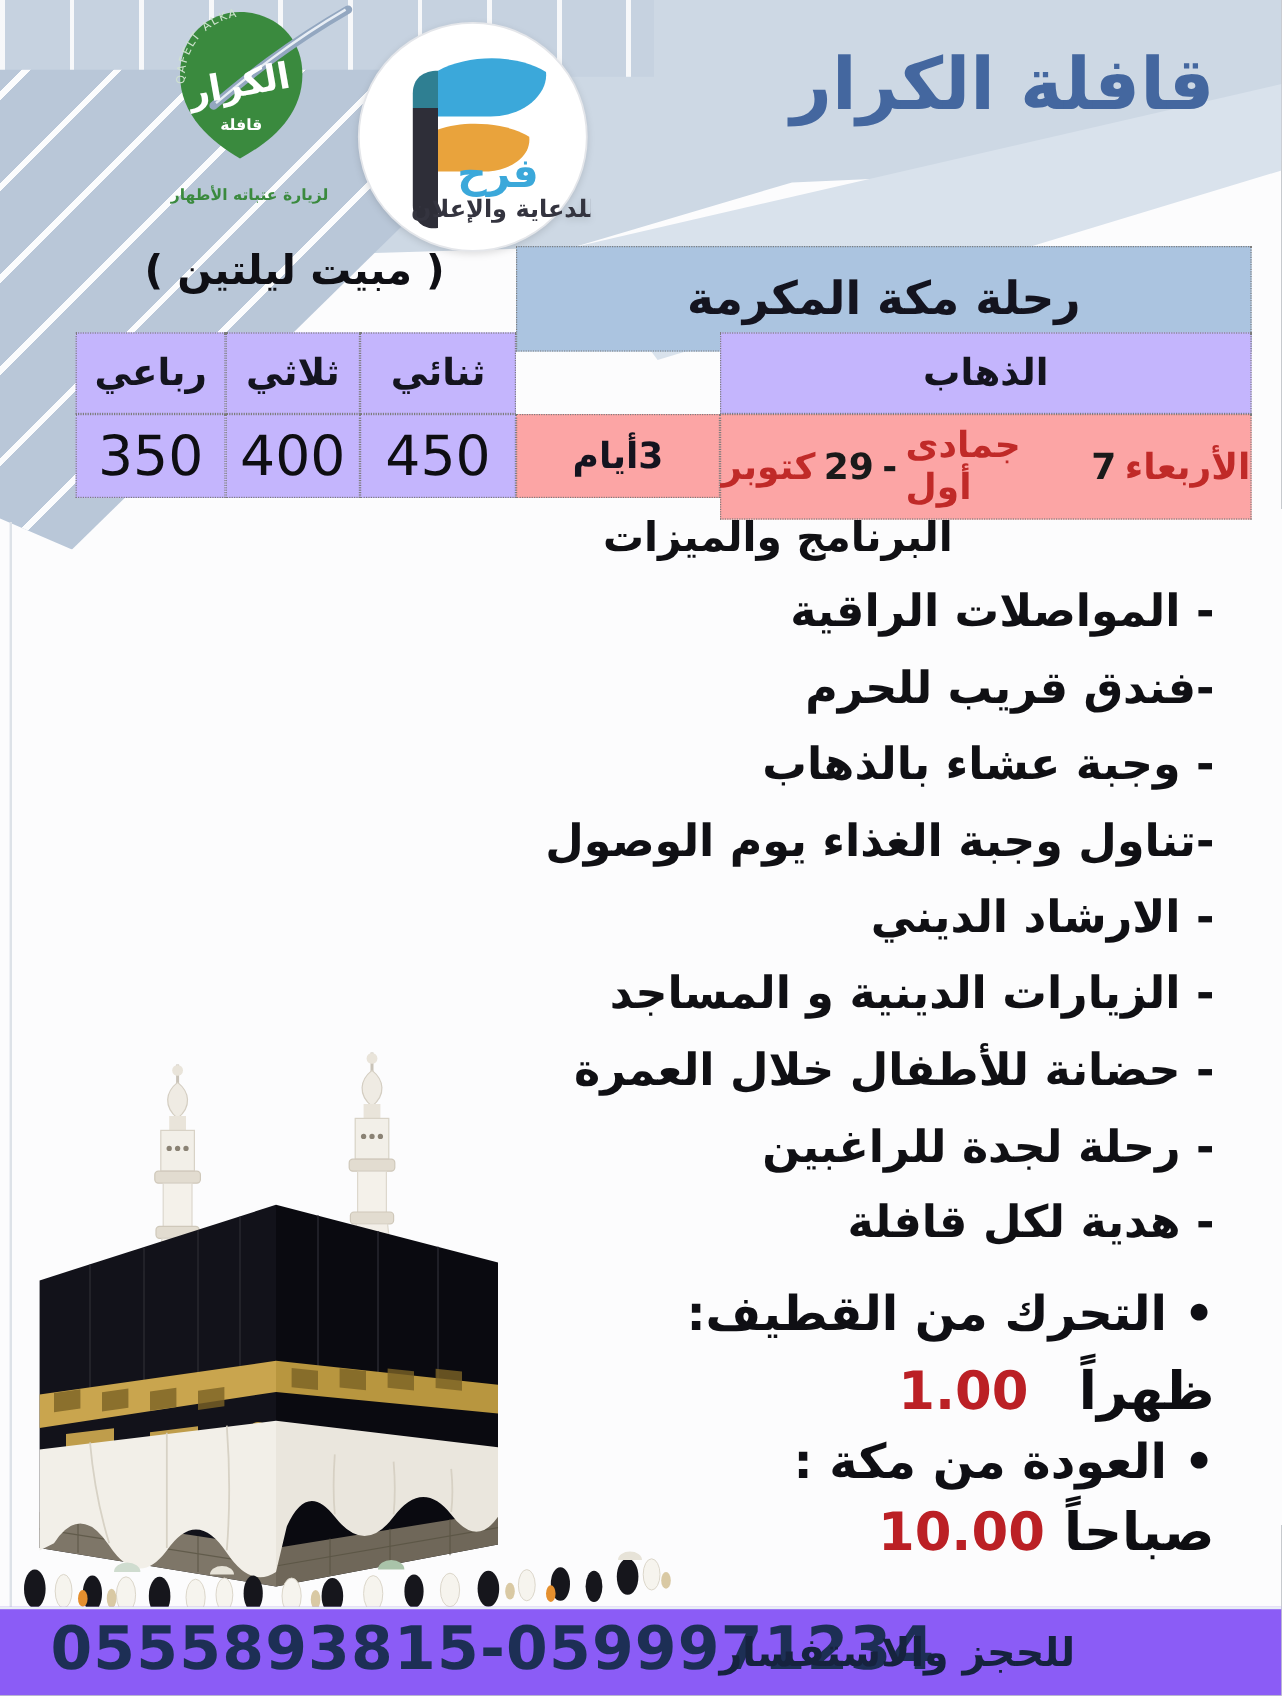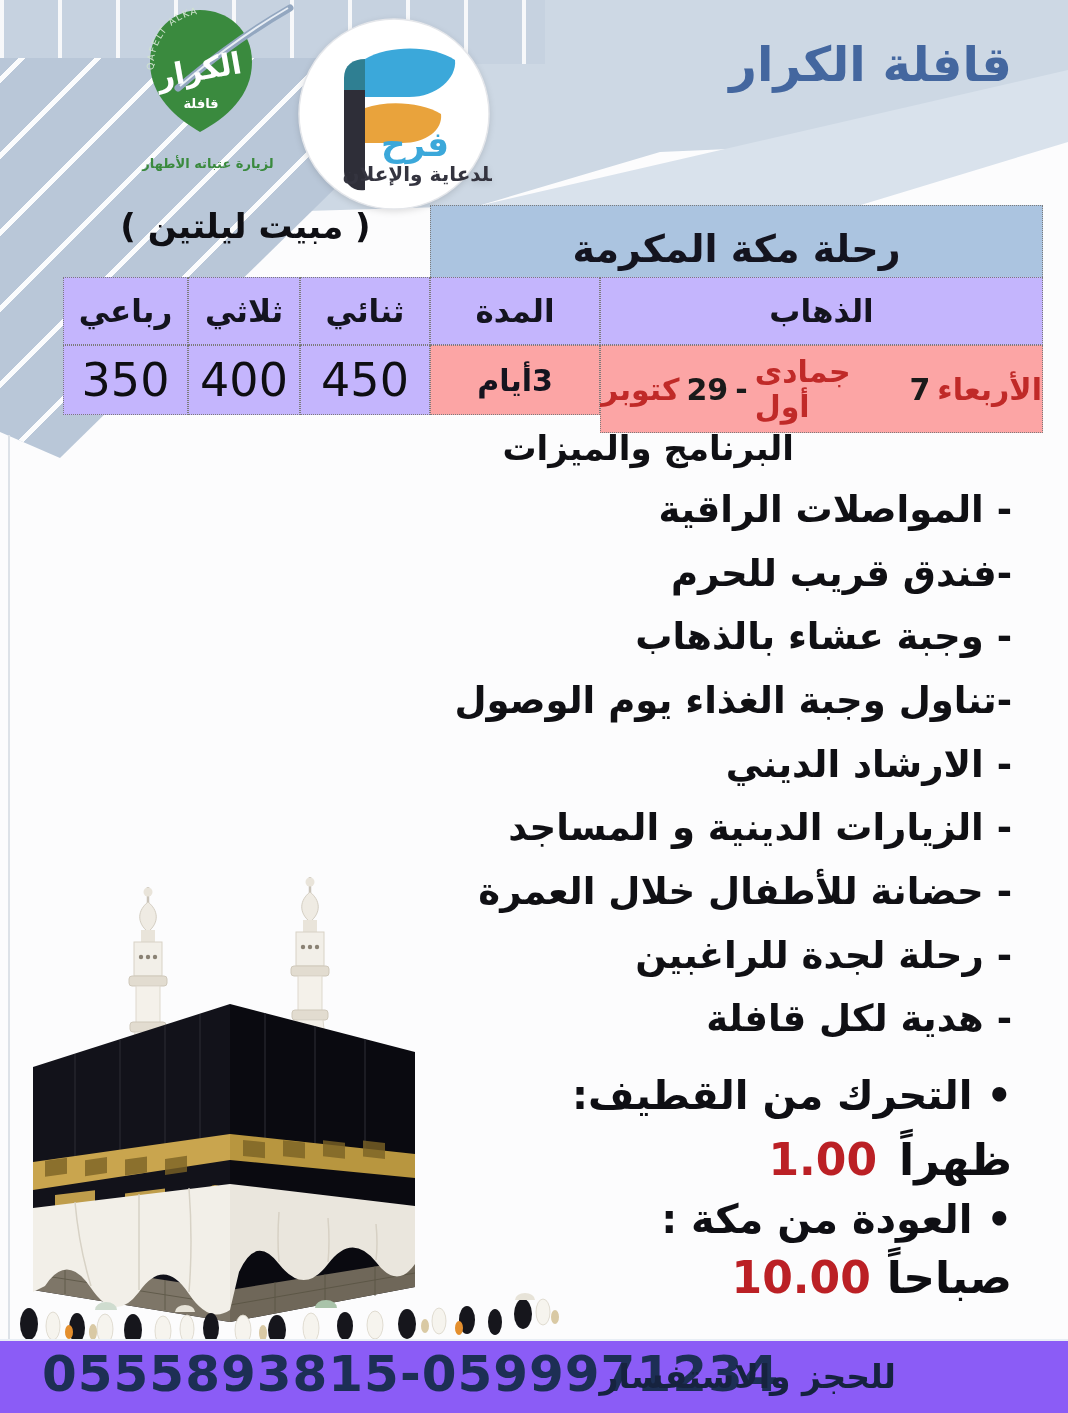--- a/index.html
+++ b/index.html
@@ -13,21 +13,21 @@
     clip-path:polygon(0 0,1068px 0,1068px 134px,660px 152px,478px 206px,0 220px);}
   .band-light{position:absolute;left:0;top:0;width:1068px;height:320px;background:#d9e2ec;
     clip-path:polygon(478px 206px,1068px 70px,1068px 142px,548px 300px);}
   .stripes-top{position:absolute;left:0;top:0;width:545px;height:64px;
     background:repeating-linear-gradient(90deg,rgba(255,255,255,.85) 0 4px,rgba(255,255,255,0) 4px 58px),#c6d2e0;}
   .stripes-diag{position:absolute;left:0;top:0;width:490px;height:465px;
     background:repeating-linear-gradient(135deg,rgba(255,255,255,.95) 0 5px,rgba(255,255,255,0) 5px 54px),#b9c7d8;
     clip-path:polygon(0 58px,468px 58px,60px 458px,0 432px);}
   .left-line{position:absolute;left:8px;top:435px;width:2px;height:905px;background:#dde2e8;}
   
-  .page-title{position:absolute;top:36px;right:56px;font-size:48px;font-weight:bold;color:#44679f;}
+  .page-title{position:absolute;top:36px;right:56px;font-size:60px;font-weight:bold;color:#44679f;}
   .alkarar-tagline{position:absolute;left:128px;top:140px;width:160px;text-align:center;
     font-size:13px;font-weight:bold;color:#3a8a3e;margin-top:16px;}
   
   .stay-note{position:absolute;left:63px;top:206px;width:365px;text-align:center;
     font-size:34px;font-weight:bold;color:#0f0f14;}
   
   .cell{position:absolute;box-sizing:border-box;border:1px dotted #7c7c7c;
     display:flex;align-items:center;justify-content:center;background:#c4b5fd;
     font-weight:bold;color:#14141f;}
   .cell.bluehead{background:#abc4e0;font-size:38px;}
@@ -89,21 +89,20 @@
     <path d="M48,74 L69,74 L69,174 C56,176 48,167 48,155 Z" fill="#2e2e38"></path>
     <text x="153" y="140" text-anchor="end" font-size="34" font-weight="bold" fill="#3BA8DA" font-family="DejaVu Sans,sans-serif" dir="rtl">فرح</text>
     <text x="124" y="165" text-anchor="middle" font-size="20" font-weight="bold" fill="#34343f" font-family="DejaVu Sans,sans-serif" dir="rtl">للدعاية والإعلان</text>
   </svg>
 
   <div class="stay-note ar" dir="rtl">( مبيت ليلتين )</div>
 
   <div class="cell bluehead ar" dir="rtl" style="left:430px;top:205px;width:613px;height:88px;">رحلة مكة المكرمة</div>
 
   <div class="cell ar" dir="rtl" style="left:600px;top:277px;width:443px;height:68px;font-size:31px;">الذهاب</div>
-  <div class="cell ar" dir="rtl" style="left:430px;top:277px;width:170px;height:68px;font-size:31px;">المدة</div>
 
   <div class="cell bluecell" style="left:600px;top:345px;width:443px;height:88px;font-size:30px;column-gap:7px;">
     <span class="date-run-word ar">كتوبر</span>
     <span class="date-run-num ar">29</span>
     <span class="date-run-num ar">-</span>
     <span class="date-run-word ar">جمادى أول</span>
     <span class="date-run-num ar">7</span>
     <span class="date-run-word ar">الأربعاء</span>
   </div>
   <div class="cell bluecell ar" dir="rtl" style="left:430px;top:345px;width:170px;height:70px;font-size:30px;">3أيام</div>
@@ -123,21 +122,21 @@
     <div class="ar" dir="rtl">- وجبة عشاء بالذهاب</div>
     <div class="ar" dir="rtl">-تناول وجبة الغذاء يوم الوصول</div>
     <div class="ar" dir="rtl">- الارشاد الديني</div>
     <div class="ar" dir="rtl">- الزيارات الدينية و المساجد</div>
     <div class="ar" dir="rtl">- حضانة للأطفال خلال العمرة</div>
     <div class="ar" dir="rtl">- رحلة لجدة للراغبين</div>
     <div class="ar" dir="rtl">- هدية لكل قافلة</div>
   </div>
 
   <div class="sched-label ar" dir="rtl" style="top:1072px;">• التحرك من القطيف:</div>
-  <div class="sched-time" style="top:1134px;column-gap:22px;">
+  <div class="sched-time" style="top:1134px;column-gap:42px;">
     <span class="t ar">1.00</span>
     <span class="s ar" dir="rtl">ظهراً</span>
   </div>
   <div class="sched-label ar" dir="rtl" style="top:1196px;">• العودة من مكة :</div>
   <div class="sched-time" style="top:1252px;column-gap:16px;">
     <span class="t ar">10.00</span>
     <span class="s ar" dir="rtl">صباحاً</span>
   </div>
 
   <svg class="kaaba" width="545" height="480" viewBox="0 0 545 480">

